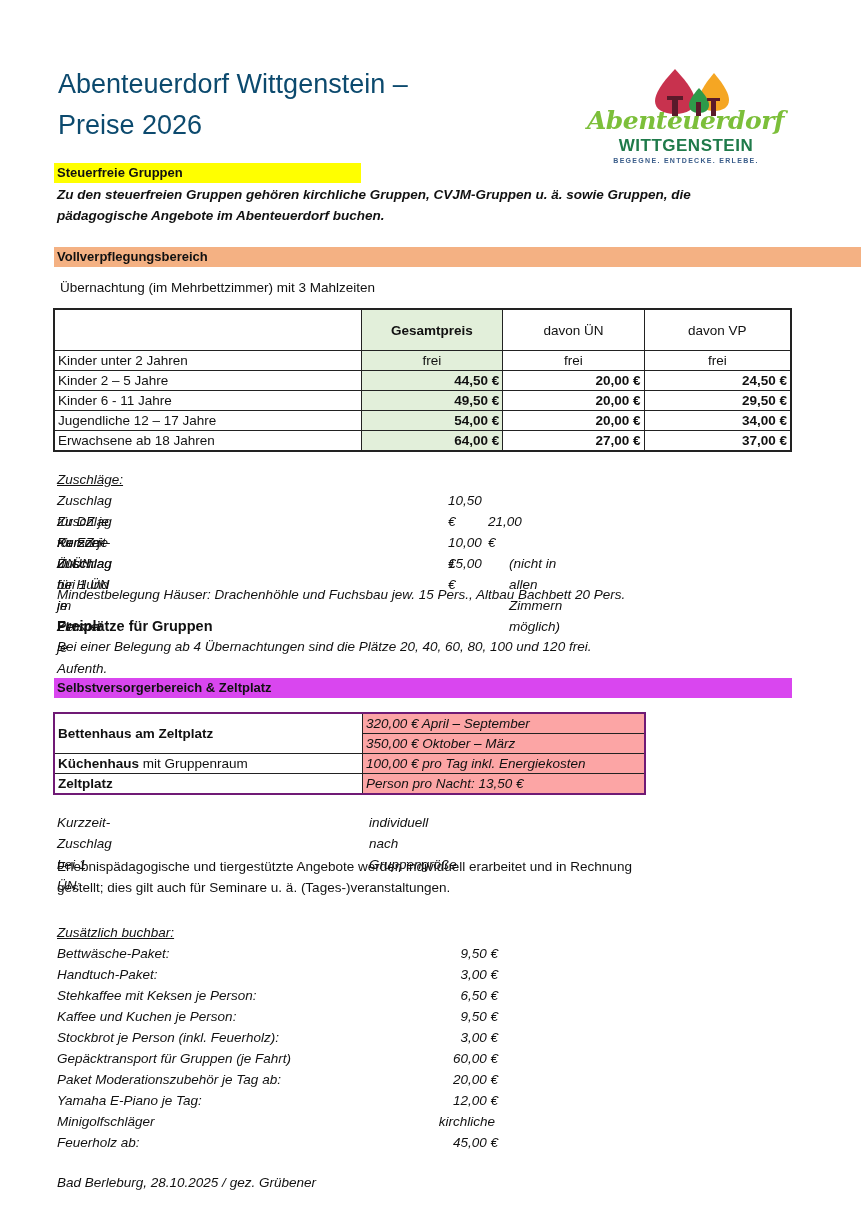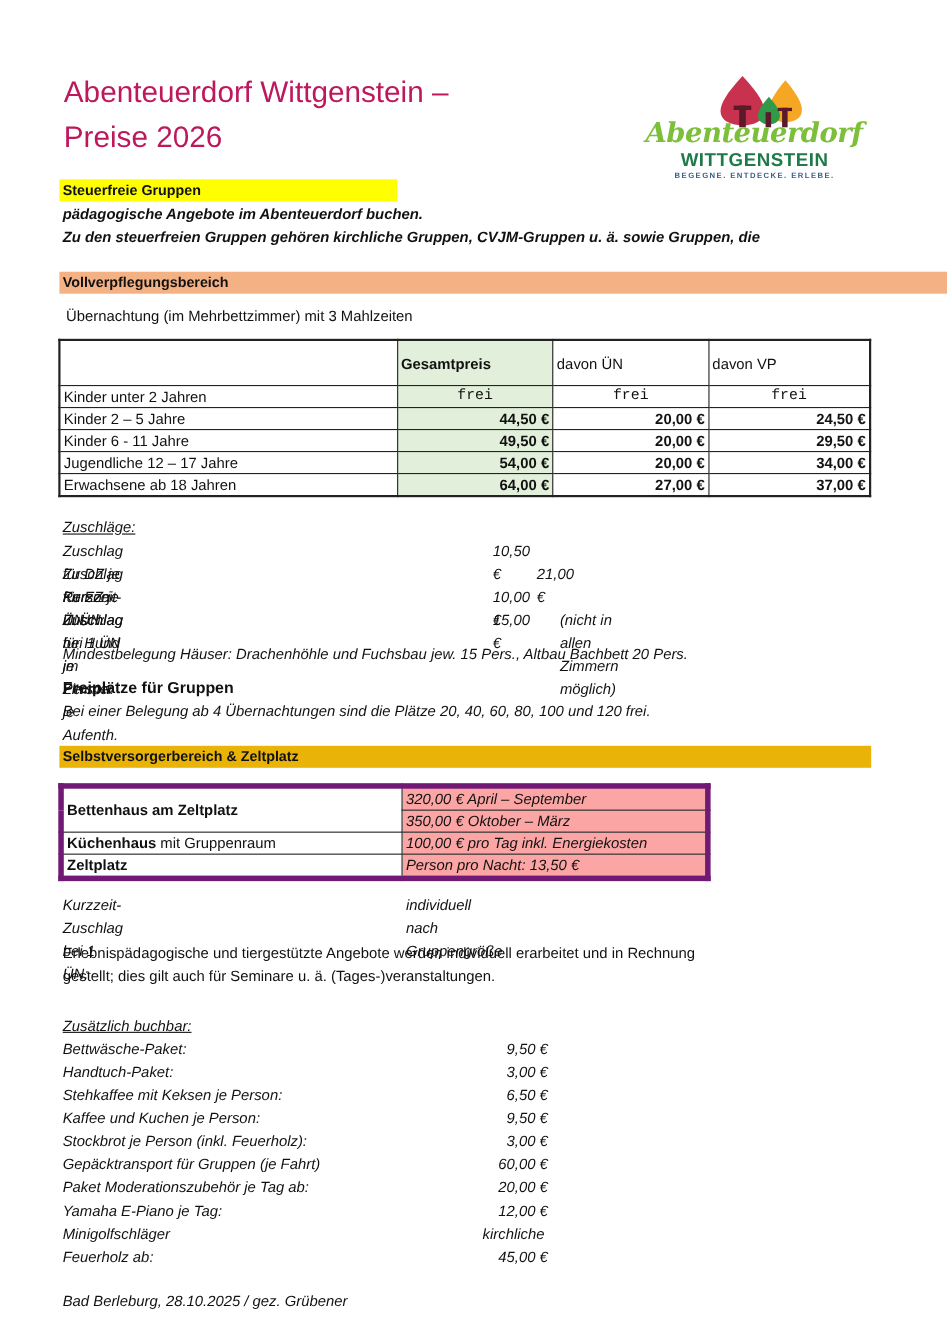--- a/index.html
+++ b/index.html
@@ -1,52 +1,52 @@
 <!DOCTYPE html>
 <html><head>
 <meta charset="utf-8">
 <style>
   html, body { margin: 0; padding: 0; background: #ffffff; }
   body { width: 861px; height: 1217px; position: relative; overflow: hidden;
          font-family: "Liberation Sans", sans-serif; color: #111; }
   .abs { position: absolute; }
-  .title { left: 58px; top: 64px; font-size: 27px; line-height: 41px; color: #be185d; font-weight: normal; }
+  .title { left: 58px; top: 64px; font-size: 27px; line-height: 41px; color: #0c4a6e; font-weight: normal; }
   .logo { left: 583px; top: 66px; width: 205px; height: 104px; }
   .logo-word { position: absolute; left: 0; top: 40px; width: 205px; text-align: center;
                font-family: "DejaVu Serif", serif; font-style: italic; font-weight: bold;
                color: #7cbf3a; font-size: 25px; letter-spacing: -0.5px; }
   .logo-sub { position: absolute; left: 18px; top: 70px; width: 170px; text-align: center;
               color: #1f7a4a; font-size: 17px; font-weight: bold; letter-spacing: 0.5px; }
   .logo-tag { position: absolute; left: 18px; top: 91px; width: 170px; text-align: center;
               color: #3a5d8a; font-size: 7px; font-weight: bold; letter-spacing: 1.3px; }
   .band { position: absolute; left: 54px; height: 20px; font-weight: bold; font-size: 13px;
           line-height: 20px; padding-left: 3px; box-sizing: border-box; }
   .band-yellow { top: 163px; width: 307px; background: #ffff00; }
   .band-orange { top: 247px; width: 830px; background: #f4b183; }
-  .band-green { top: 678px; width: 738px; background: #eab308; }
+  .band-green { top: 678px; width: 738px; background: #d946ef; }
   .ital { font-style: italic; }
   .bold { font-weight: bold; }
   .p { font-size: 13.5px; line-height: 21px; }
   table { border-collapse: collapse; }
   .price-table { position: absolute; left: 53px; top: 308px; width: 739px;
                  border: 2px solid #222; font-size: 13.5px; }
   .price-table td { border: 1px solid #222; height: 19px; padding: 0 3px; line-height: 19px; }
-  .price-table tr.head td { height: 40px; }
+  .price-table tr.head td { height: 40px; text-align: center; }
   .price-table td.c0 { width: 301px; }
   .price-table td.c1 { width: 135px; background: #e2efda; }
   .price-table td.c2 { width: 135px; }
   .price-table td.c3 { width: 140px; }
   .num { text-align: right; font-weight: bold; }
-  .ctr { text-align: center; font-family: Liberation Mono, monospace; }
+  .ctr { text-align: center; }
   .row-list { position: absolute; left: 57px; font-style: italic; font-size: 13.5px; }
   .row-list .r { height: 21px; line-height: 21px; position: relative; }
   .row-list .lbl { position: absolute; left: 0; }
   .row-list .val { position: absolute; }
   .self-table { position: absolute; left: 53px; top: 712px; width: 593px;
-                border: 5px solid #701a75; font-size: 13.5px; }
+                border: 2px solid #701a75; font-size: 13.5px; }
   .self-table td { border: 1px solid #222; height: 19px; line-height: 19px; padding: 0 3px; }
   .self-table td.l { width: 301px; }
   .self-table td.y { background: #fca5a5; font-style: italic; }
 </style>
 </head>
 <body>
 
 <div class="abs title">
   <div>Abenteuerdorf Wittgenstein –</div>
   <div>Preise 2026</div>
@@ -63,22 +63,22 @@
     <rect x="128" y="32" width="5" height="18" fill="#5a1a2a"></rect>
     <rect x="124" y="32" width="13" height="3" fill="#5a1a2a"></rect>
   </svg>
   <div class="logo-word">Abenteuerdorf</div>
   <div class="logo-sub">WITTGENSTEIN</div>
   <div class="logo-tag">BEGEGNE. ENTDECKE. ERLEBE.</div>
 </div>
 
 <div class="band band-yellow">Steuerfreie Gruppen</div>
 <div class="abs p ital bold" style="left:57px; top:184px;">
+  <div>Zu den steuerfreien Gruppen gehören kirchliche Gruppen, CVJM-Gruppen u. ä. sowie Gruppen, die</div>
   <div>pädagogische Angebote im Abenteuerdorf buchen.</div>
-  <div>Zu den steuerfreien Gruppen gehören kirchliche Gruppen, CVJM-Gruppen u. ä. sowie Gruppen, die</div>
 </div>
 
 <div class="band band-orange">Vollverpflegungsbereich</div>
 <div class="abs p" style="left:60px; top:277px;">Übernachtung (im Mehrbettzimmer) mit 3 Mahlzeiten</div>
 
 <table class="price-table">
   <tbody>
       <tr class="head">
     <td class="c0"></td>
     <td class="c1 bold">Gesamtpreis</td>

